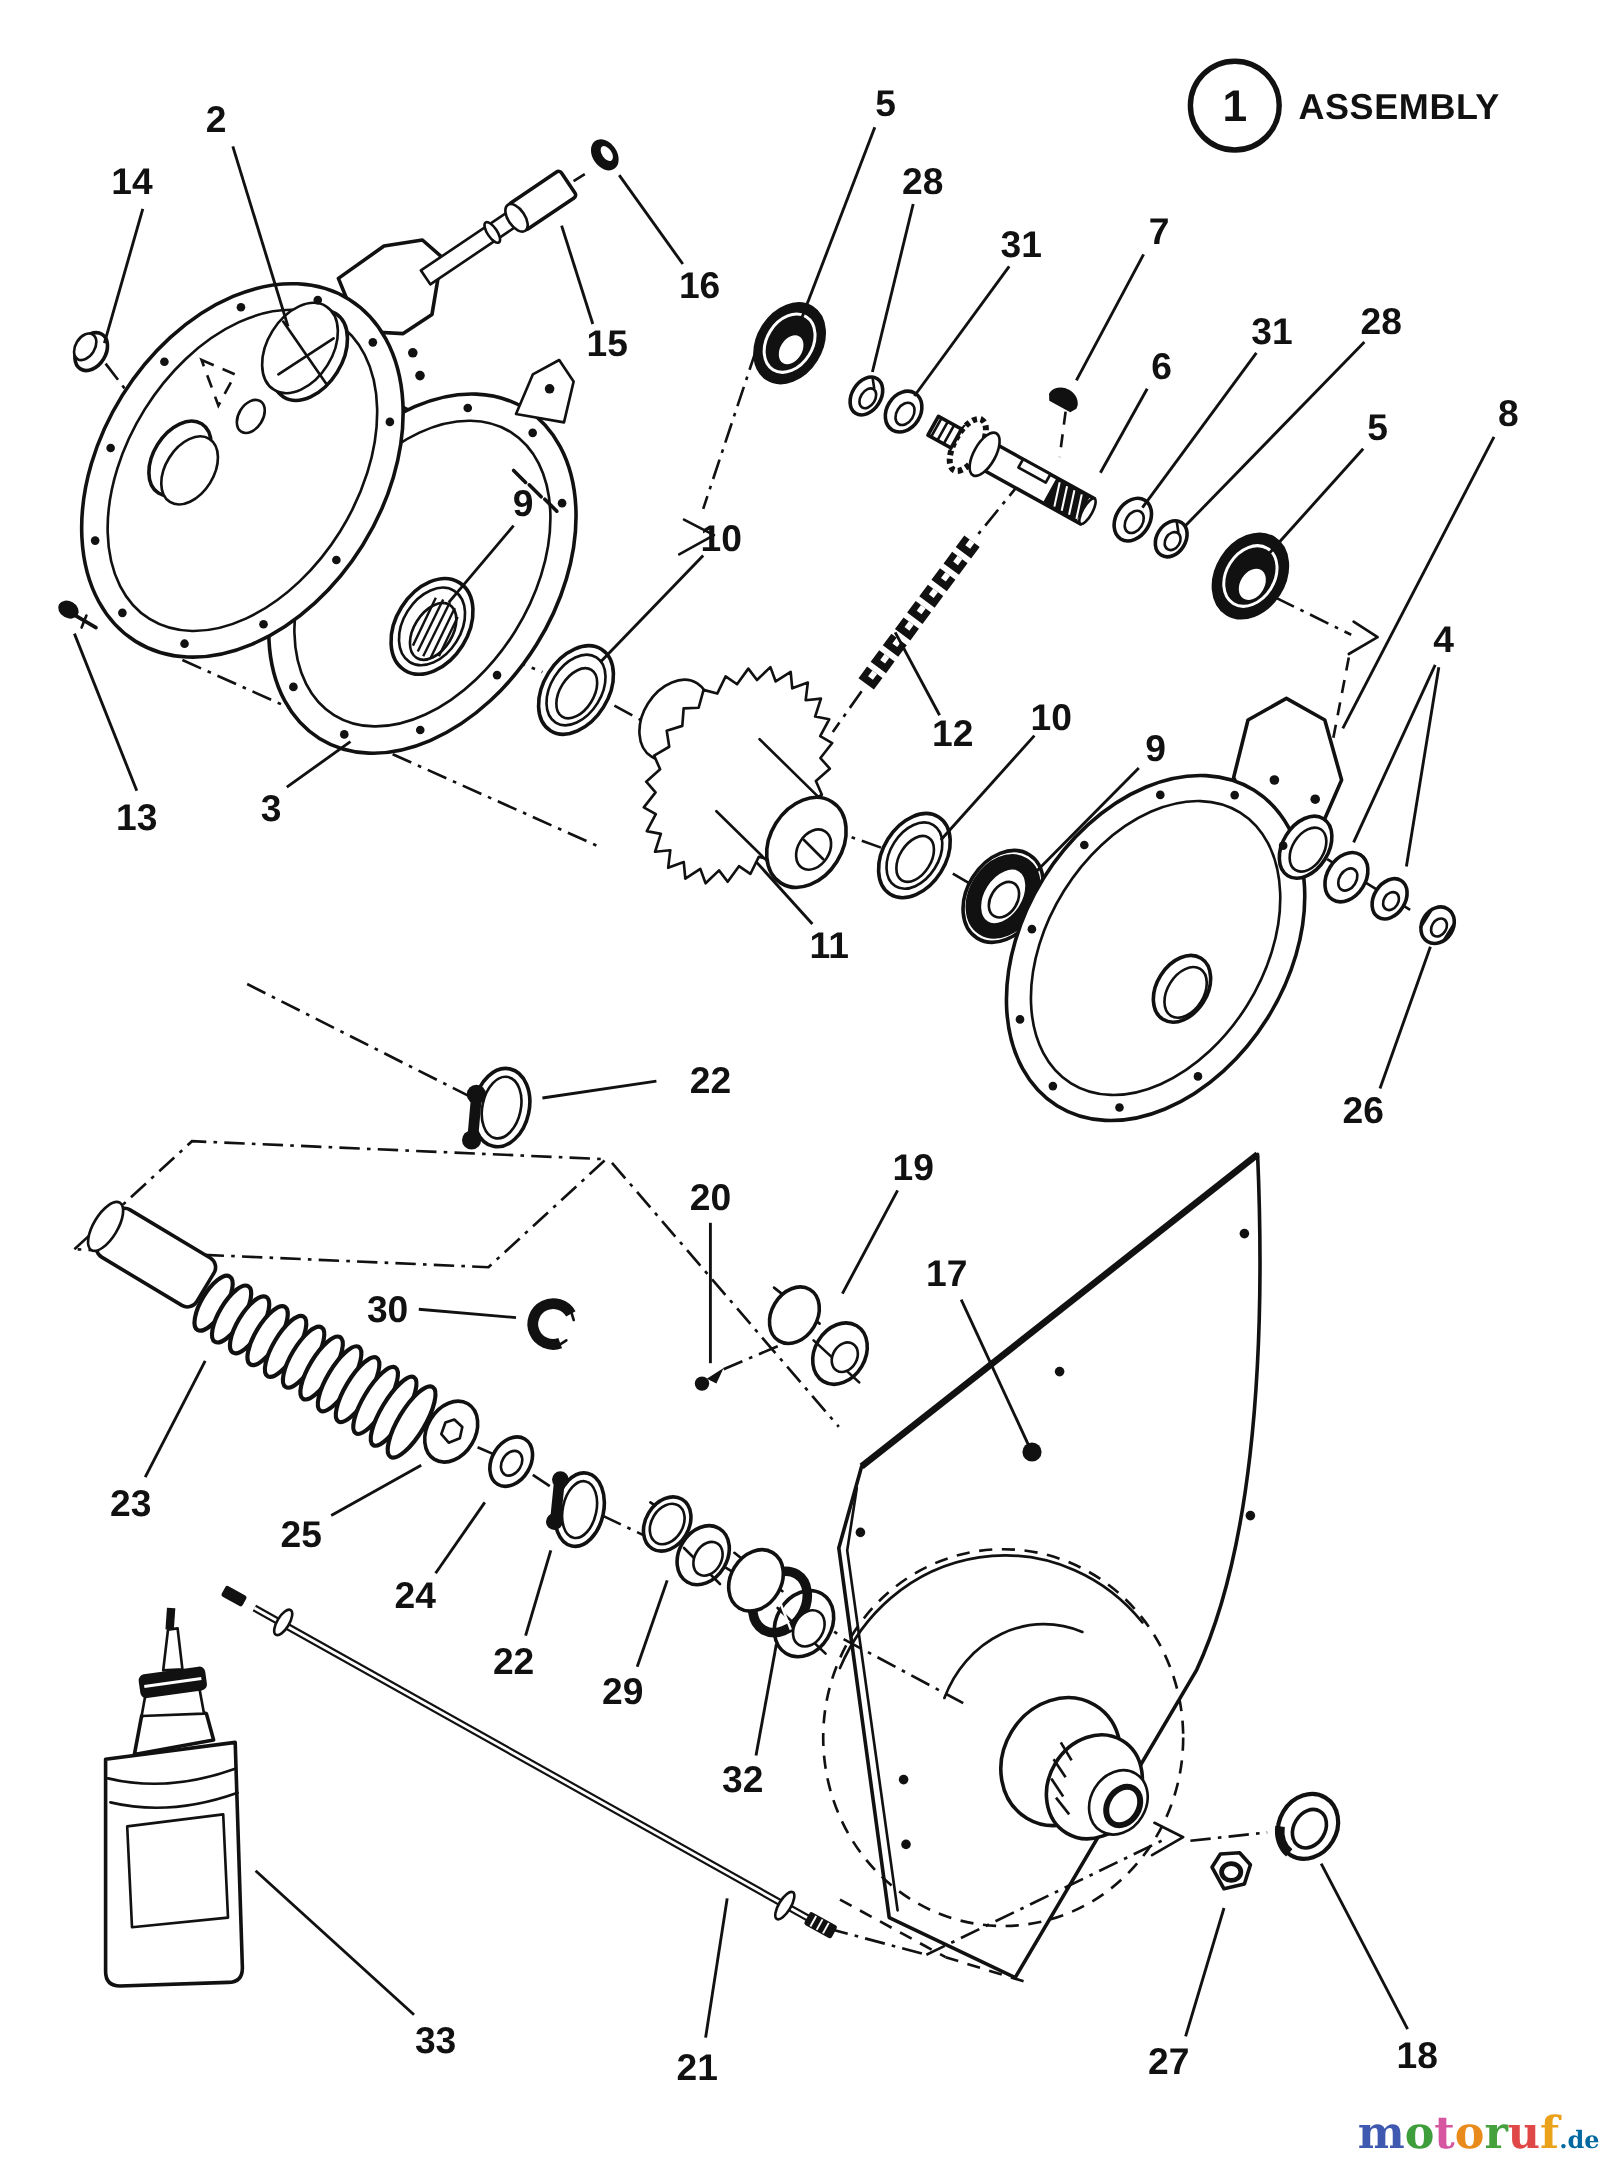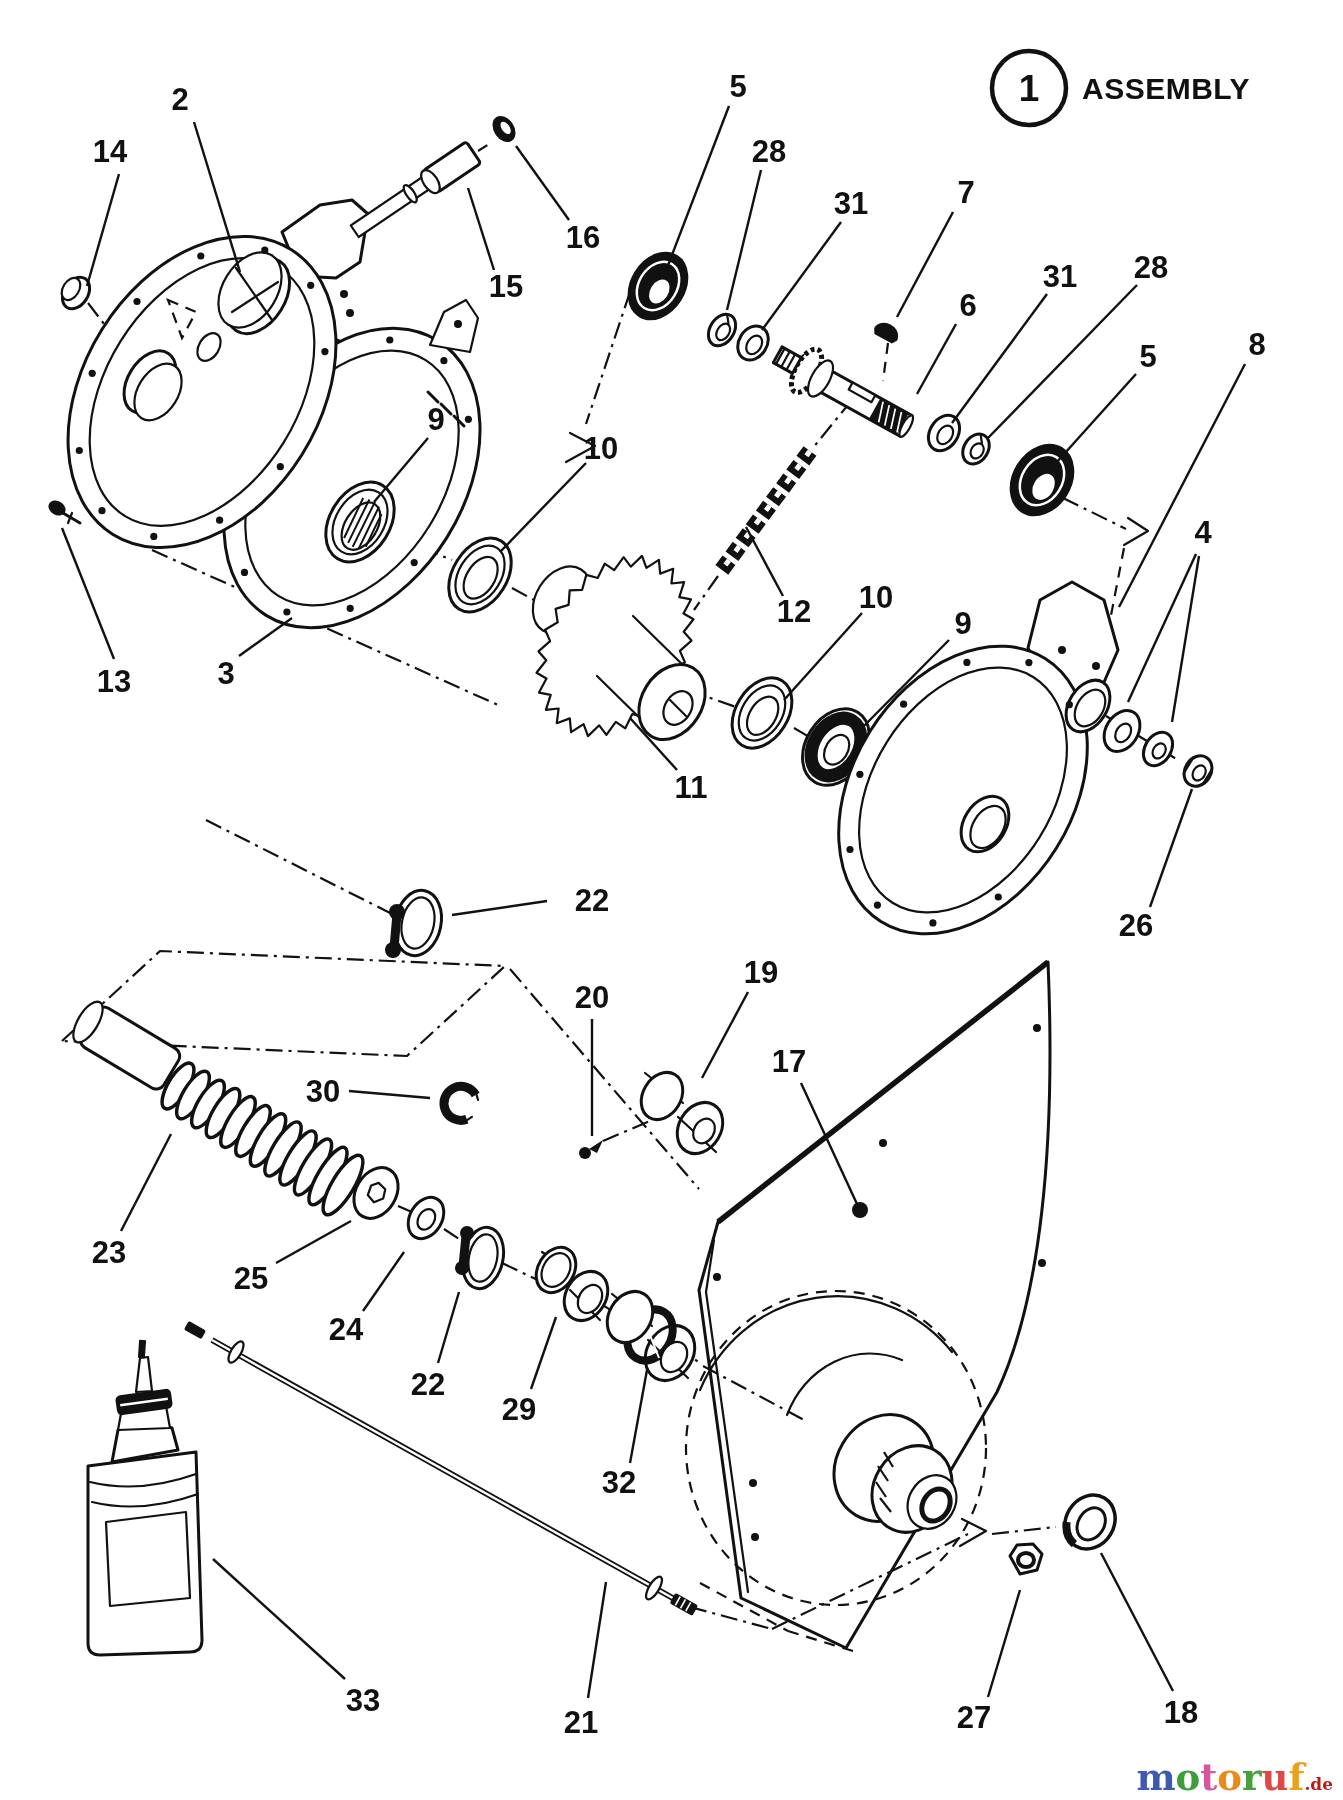--- a/index.html
+++ b/index.html
@@ -15,21 +15,21 @@
   .dashdot {stroke:#111;stroke-width:2.2;fill:none;stroke-dasharray:17 6 3 6;}
   .leader  {stroke:#111;stroke-width:2.4;fill:none;}
   text.callout{font:bold 31px "Liberation Sans",sans-serif;fill:#111;text-anchor:middle;}
   text.badge-num{font:bold 37px "Liberation Sans",sans-serif;fill:#111;text-anchor:middle;}
   text.badge-label{font:bold 30px "Liberation Sans",sans-serif;fill:#111;letter-spacing:.5px;}
   .wm{position:absolute;right:10px;bottom:4px;font-family:"DejaVu Serif",serif;
       font-weight:bold;font-size:37px;line-height:1;}
   .wm span{display:inline;}
   .wm0{color:#4059b0}.wm1{color:#3f9e3c}.wm2{color:#d6569f}.wm3{color:#e98a1c}
   .wm4{color:#44a13b}.wm5{color:#e04848}.wm6{color:#eaa21b}
-  .wm .de{font-size:17px;color:#b91c1c;}
+  .wm .de{font-size:20px;color:#0369a1;}
 </style>
 </head>
 <body>
 
 <div class="stage">
 <svg width="1343" height="1800" viewBox="0 0 1343 1800">
 
   <g>
     <line class="dashdot" x1="88" y1="303" x2="137" y2="367"></line>
     <line class="dashdot" x1="300" y1="322" x2="428" y2="383"></line>

